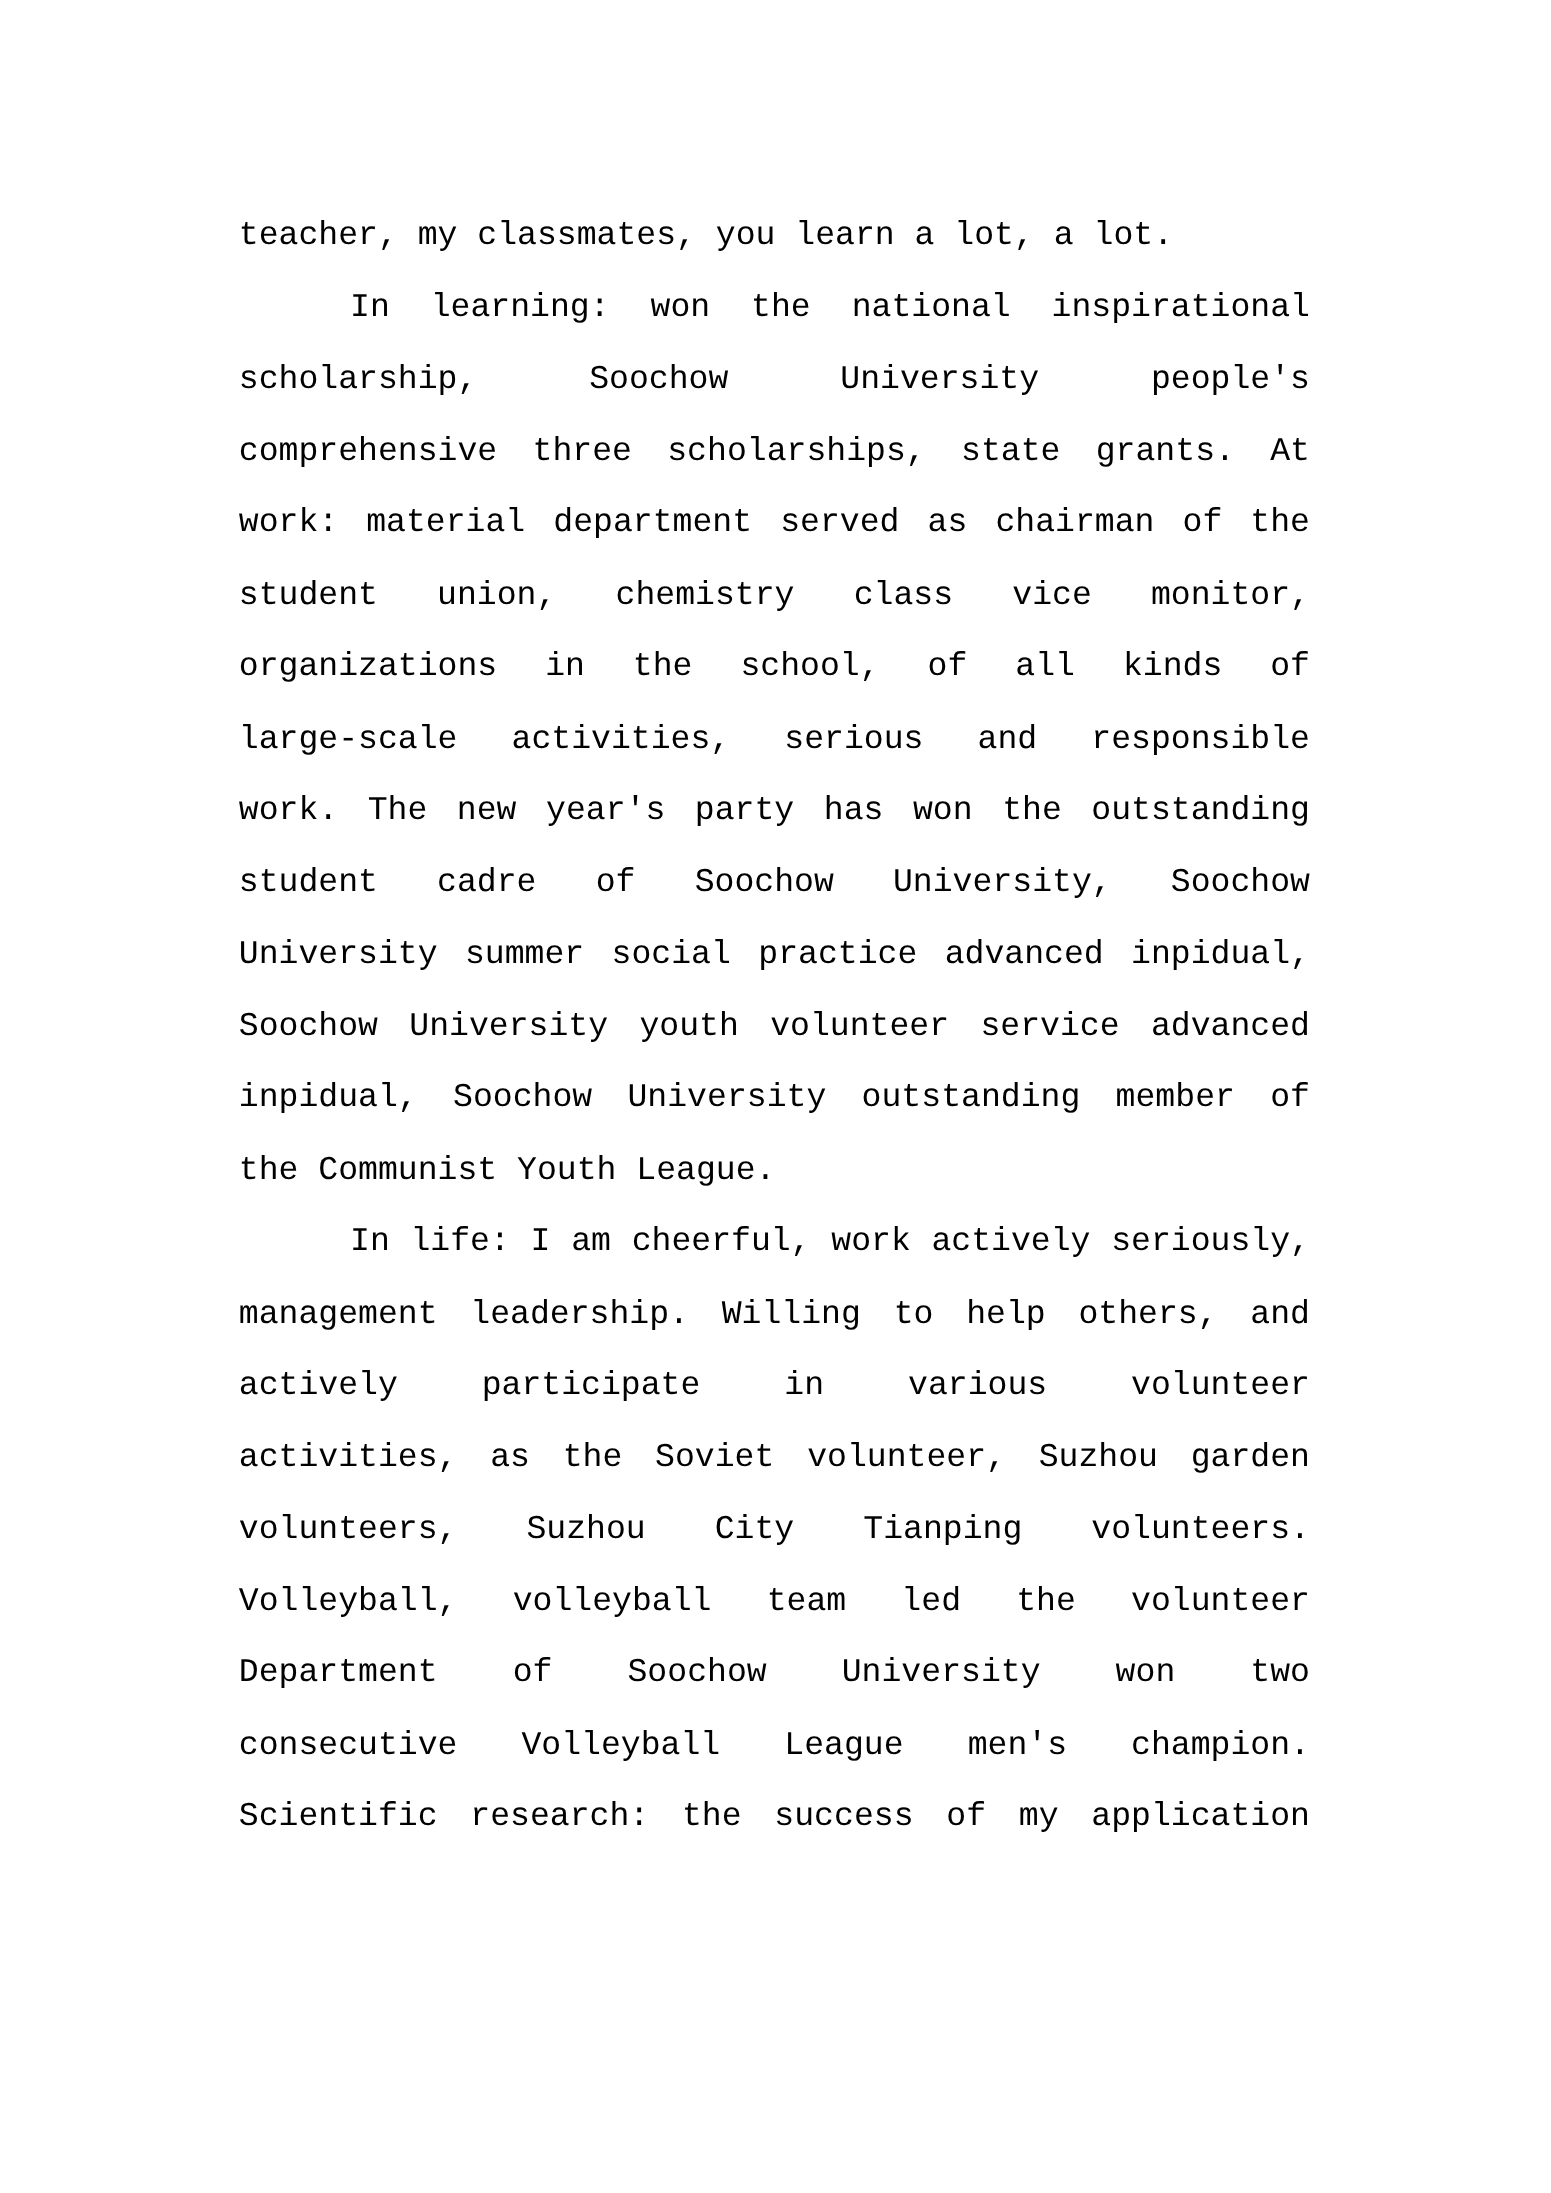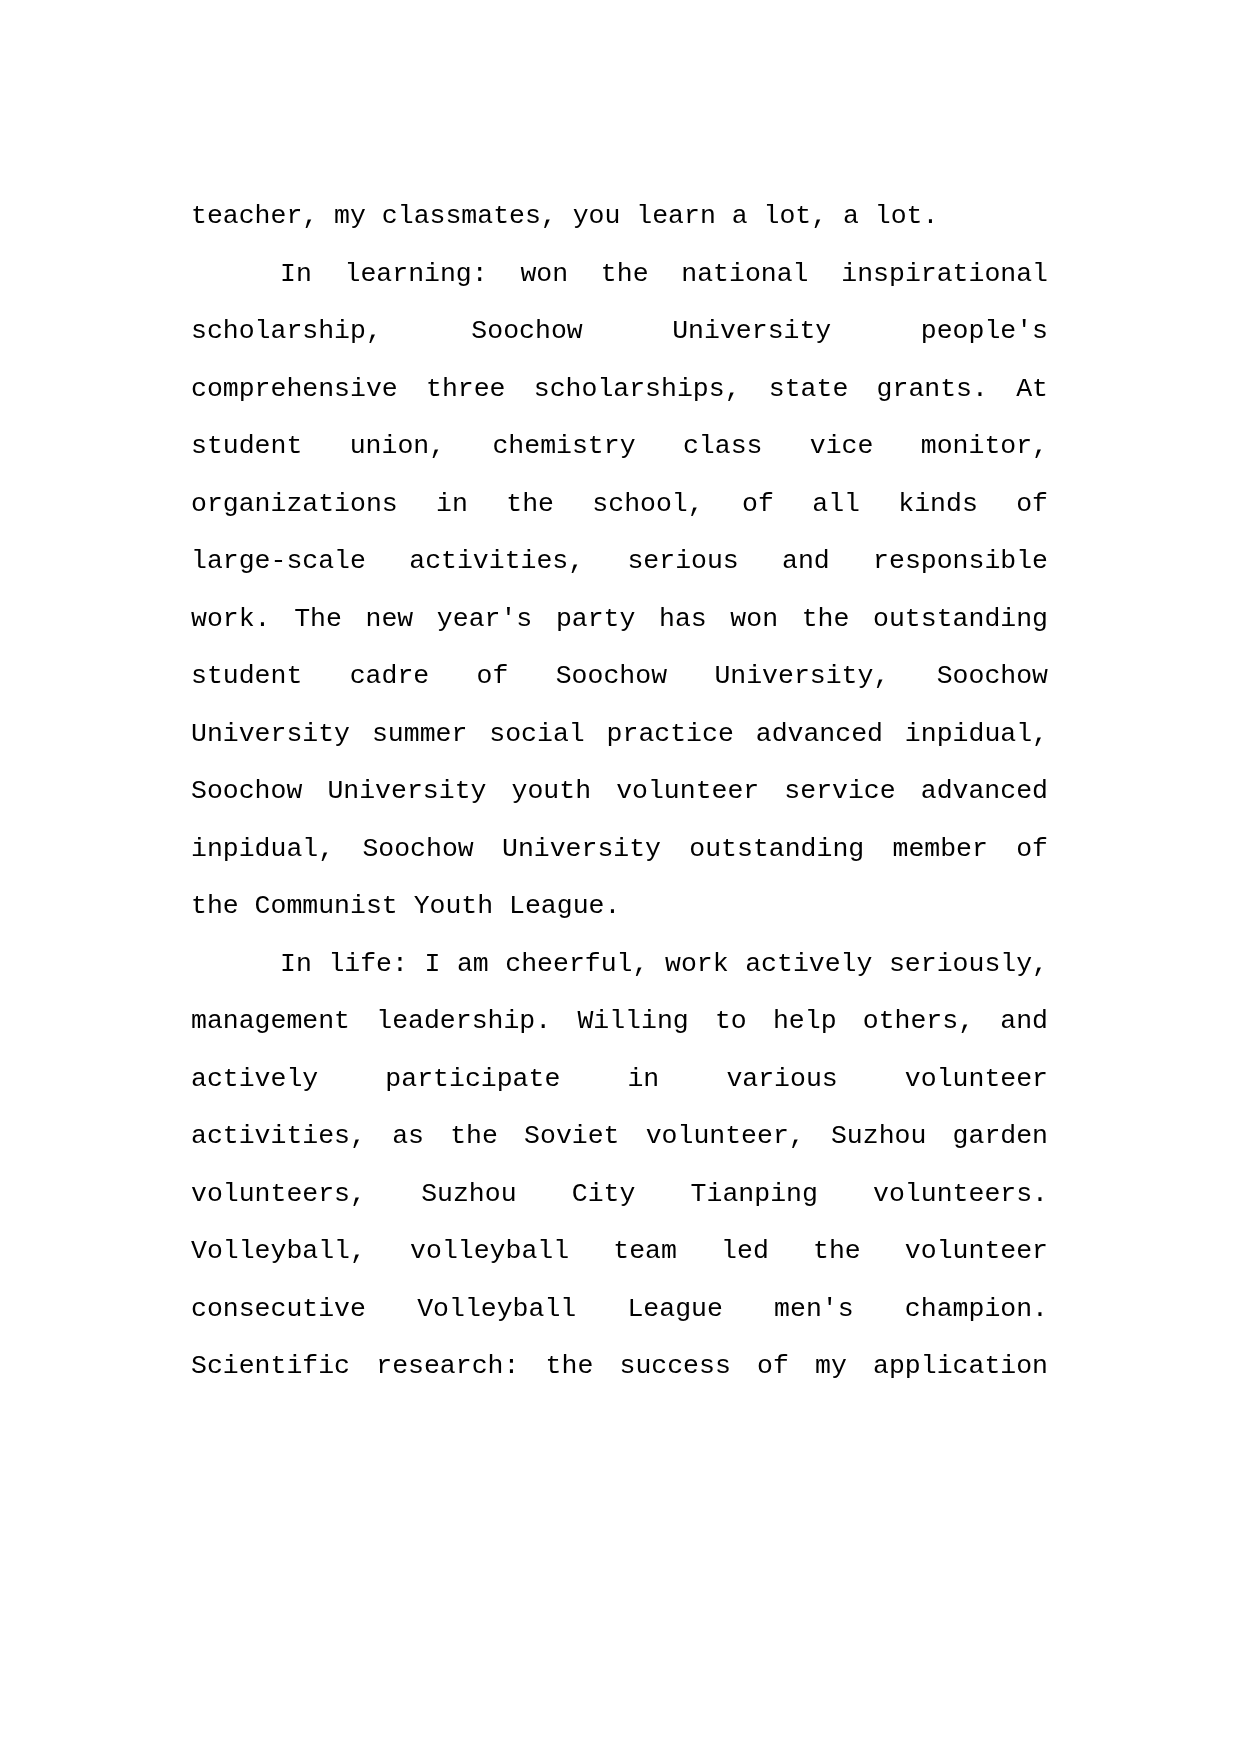--- a/index.html
+++ b/index.html
@@ -11,21 +11,20 @@
     height: 1754px;
     background: #ffffff;
   }
   .page {
     position: relative;
     box-sizing: border-box;
     width: 1241px;
     height: 1510px;
     background: #ffffff;
     overflow: hidden;
-    margin-top: 28px;
   }
   .page-body {
     box-sizing: border-box;
     position: absolute;
     top: 160px;
     left: 191px;
     width: 857px;
     color: #000000;
     font-family: "Liberation Mono", "DejaVu Sans Mono", monospace;
     font-size: 26.5px;
@@ -46,31 +45,33 @@
 </style>
 </head>
 <body style="background: rgb(255, 255, 255);">
 
 <div class="page" style="background: rgb(255, 255, 255);">
   <div class="page-body" id="document-body" style="color: rgb(0, 0, 0);">
       <div class="line">teacher, my classmates, you learn a lot, a lot.</div>
       <div class="line justify indent">In learning: won the national inspirational</div>
       <div class="line justify">scholarship, Soochow University people's</div>
       <div class="line justify">comprehensive three scholarships, state grants. At</div>
+      <div class="line justify">work: material department served as chairman of the</div>
       <div class="line justify">student union, chemistry class vice monitor,</div>
       <div class="line justify">organizations in the school, of all kinds of</div>
       <div class="line justify">large-scale activities, serious and responsible</div>
       <div class="line justify">work. The new year's party has won the outstanding</div>
       <div class="line justify">student cadre of Soochow University, Soochow</div>
       <div class="line justify">University summer social practice advanced inpidual,</div>
       <div class="line justify">Soochow University youth volunteer service advanced</div>
       <div class="line justify">inpidual, Soochow University outstanding member of</div>
       <div class="line">the Communist Youth League.</div>
       <div class="line justify indent">In life: I am cheerful, work actively seriously,</div>
       <div class="line justify">management leadership. Willing to help others, and</div>
       <div class="line justify">actively participate in various volunteer</div>
       <div class="line justify">activities, as the Soviet volunteer, Suzhou garden</div>
       <div class="line justify">volunteers, Suzhou City Tianping volunteers.</div>
       <div class="line justify">Volleyball, volleyball team led the volunteer</div>
+      <div class="line justify">Department of Soochow University won two</div>
       <div class="line justify">consecutive Volleyball League men's champion.</div>
       <div class="line justify">Scientific research: the success of my application</div>
     </div>
 </div>
 
 </body></html>

